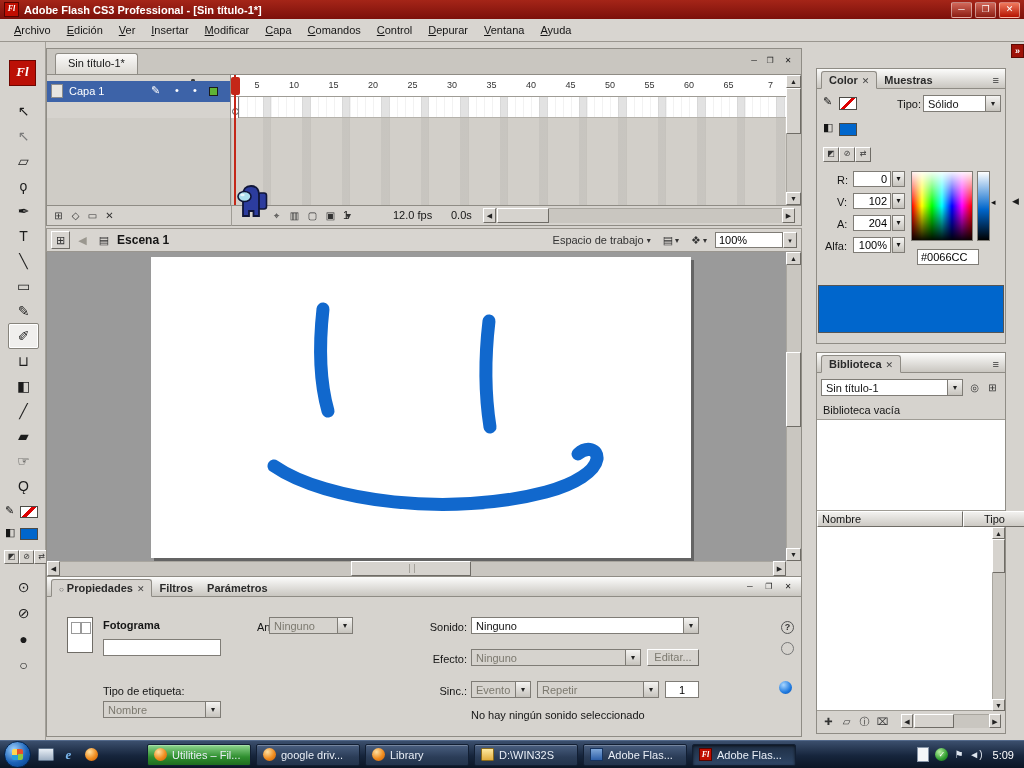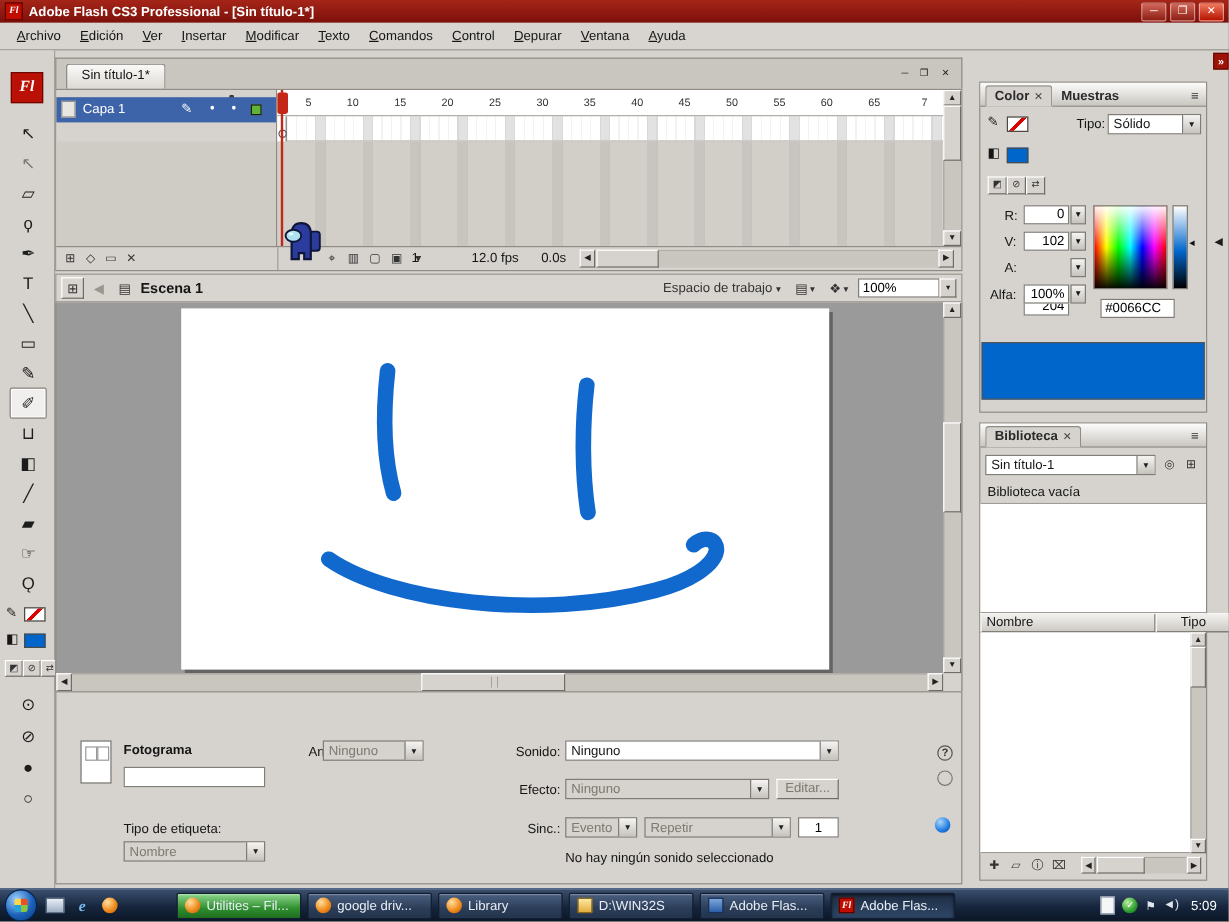--- a/index.html
+++ b/index.html
@@ -134,21 +134,21 @@
     <span class="winbtn">❐</span>
     <span class="winbtn close">✕</span>
   </div>
 
   <div class="abs menubar">
     <span class="menu-item">Archivo</span>
     <span class="menu-item">Edición</span>
     <span class="menu-item">Ver</span>
     <span class="menu-item">Insertar</span>
     <span class="menu-item">Modificar</span>
-    <span class="menu-item">Texto</span>
+    <span class="menu-item">Capa</span>
     <span class="menu-item">Comandos</span>
     <span class="menu-item">Control</span>
     <span class="menu-item">Depurar</span>
     <span class="menu-item">Ventana</span>
     <span class="menu-item">Ayuda</span>
   </div>
 
   <div class="abs red-tab" style="left:0;top:44px;">»</div>
   <div class="abs red-tab" style="left:1011px;top:44px;">»</div>
 
@@ -315,20 +315,32 @@
 
     <div class="abs scroll-track" style="left:0;bottom:0;height:15px;width:739px;">
       <span class="sarrow" style="left:0;top:0;width:13px;height:15px;line-height:14px;">◀</span>
       <span class="scroll-thumb" style="left:304px;top:0;width:120px;height:15px;background-image:repeating-linear-gradient(90deg,transparent 0 2px,#a5a29b 2px 3px,transparent 3px 5px);background-size:9px 9px;background-position:center;background-repeat:no-repeat;"></span>
       <span class="sarrow" style="right:0;top:0;width:13px;height:15px;line-height:14px;">▶</span>
     </div>
     <span class="abs" style="right:0;bottom:0;width:15px;height:15px;background:#d6d3ce;"></span>
   </div>
 
   <div class="abs panel" style="left:46px;top:576px;width:756px;height:161px;">
+    <div class="phead">
+      <span class="ptab active">
+        <span style="font-weight:normal;font-size:8px;color:#555;margin-right:3px;">○</span><span>Propiedades</span><span class="tclose">✕</span>
+      </span>
+      <span class="ptab">Filtros</span>
+      <span class="ptab">Parámetros</span>
+      <span class="pmenu">
+        <span class="hbtn" style="display:inline-block;">─</span>
+        <span class="hbtn" style="display:inline-block;">❐</span>
+        <span class="hbtn" style="display:inline-block;">✕</span>
+      </span>
+    </div>
     <div class="abs" style="left:0;top:20px;right:0;bottom:0;">
       <span class="abs" style="left:20px;top:20px;width:26px;height:36px;background:#fff;border:1px solid #6f6c66;box-sizing:border-box;">
         <span class="abs" style="left:3px;top:4px;width:8px;height:10px;border:1px solid #999;"></span>
         <span class="abs" style="left:13px;top:4px;width:8px;height:10px;border:1px solid #999;"></span>
       </span>
       <span class="lbl" style="left:56px;top:22px;font-weight:bold;">Fotograma</span>
       <input class="tfield" style="left: 56px; top: 42px; width: 118px;" value="">
       <span class="lbl" style="left:56px;top:88px;">Tipo de etiqueta:</span>
       <div class="combo disabled" style="left:56px;top:104px;width:118px;">
         <span class="cv">Nombre</span>
@@ -388,21 +400,21 @@
       <span class="abs mini-btn" style="left:6px;top:58px;width:14px;height:13px;">◩</span>
       <span class="abs mini-btn" style="left:22px;top:58px;width:14px;height:13px;">⊘</span>
       <span class="abs mini-btn" style="left:38px;top:58px;width:14px;height:13px;">⇄</span>
       <span class="lbl" style="left:20px;top:85px;">R:</span>
       <input class="tfield" style="left: 36px; top: 82px; width: 38px; height: 16px; text-align: right;" value="0">
       <span class="stepbtn" style="left:75px;top:82px;">▾</span>
       <span class="lbl" style="left:20px;top:107px;">V:</span>
       <input class="tfield" style="left: 36px; top: 104px; width: 38px; height: 16px; text-align: right;" value="102">
       <span class="stepbtn" style="left:75px;top:104px;">▾</span>
       <span class="lbl" style="left:20px;top:129px;">A:</span>
-      <input class="tfield" style="left: 36px; top: 126px; width: 38px; height: 16px; text-align: right; margin-top: 32px;" value="204">
+      <input class="tfield" style="left: 36px; top: 126px; width: 38px; height: 16px; text-align: right;" value="204">
       <span class="stepbtn" style="left:75px;top:126px;">▾</span>
       <span class="lbl" style="left:8px;top:151px;">Alfa:</span>
       <input class="tfield" style="left: 36px; top: 148px; width: 38px; height: 16px; text-align: right;" value="100%">
       <span class="stepbtn" style="left:75px;top:148px;">▾</span>
       <div class="abs spectrum" style="left:94px;top:82px;width:62px;height:70px;"></div>
       <div class="abs brightbar" style="left:160px;top:82px;width:13px;height:70px;"></div>
       <span class="abs" style="left:174px;top:108px;font-size:9px;color:#111;">◂</span>
       <input class="tfield" style="left: 100px; top: 160px; width: 62px; height: 16px;" value="#0066CC">
       <div class="abs accent-bg" style="left:1px;top:196px;width:186px;height:48px;border:1px solid #555;box-sizing:border-box;"></div>
     </div>

